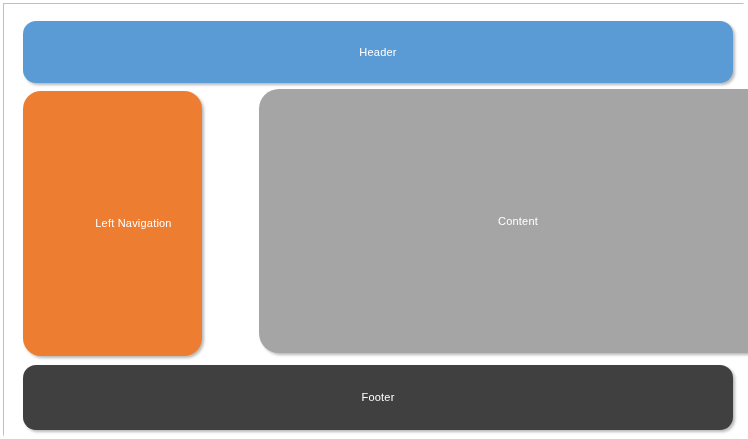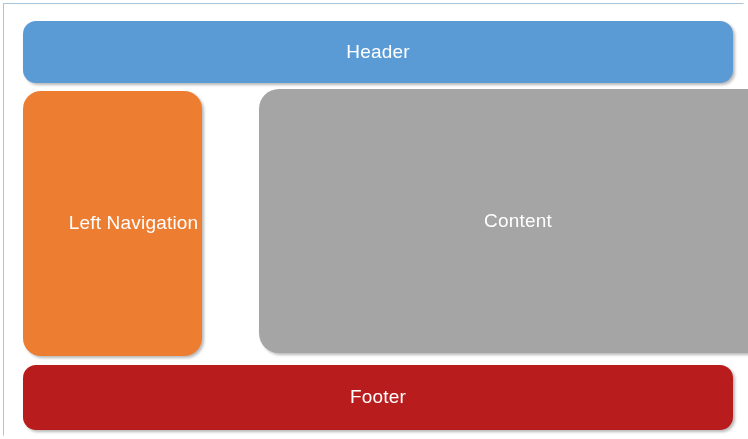--- a/index.html
+++ b/index.html
@@ -34,21 +34,21 @@
     position: absolute;
     box-sizing: border-box;
     border-radius: 14px;
     display: flex;
     align-items: center;
     justify-content: center;
     box-shadow: 2px 2px 3px rgba(0,0,0,0.28);
   }
   .block-label {
     color: #ffffff;
-    font-size: 19px;
+    font-size: 11px;
     font-family: "Liberation Sans", sans-serif;
     font-weight: 400;
     letter-spacing: 0.2px;
     line-height: 1.1;
     text-align: center;
     user-select: none;
   }
 
   
   #block-header {
@@ -101,17 +101,17 @@
   </div>
 
   <div class="block" id="block-left-nav" style="background: rgb(237, 125, 49); padding-left: 42px;">
     <span class="block-label" style="color: rgb(255, 255, 255);">Left Navigation</span>
   </div>
 
   <div class="block" id="block-content" style="background: rgb(165, 165, 165);">
     <span class="block-label" style="color: rgb(255, 255, 255);">Content</span>
   </div>
 
-  <div class="block" id="block-footer" style="background: #b91c1c;">
+  <div class="block" id="block-footer" style="background: #404040;">
     <span class="block-label" style="color: rgb(255, 255, 255);">Footer</span>
   </div>
 
 </div>
 
 </body></html>

